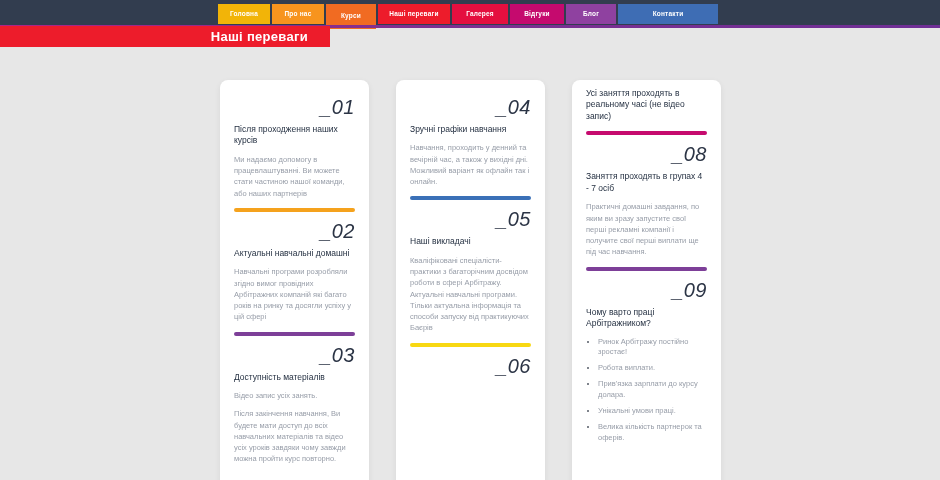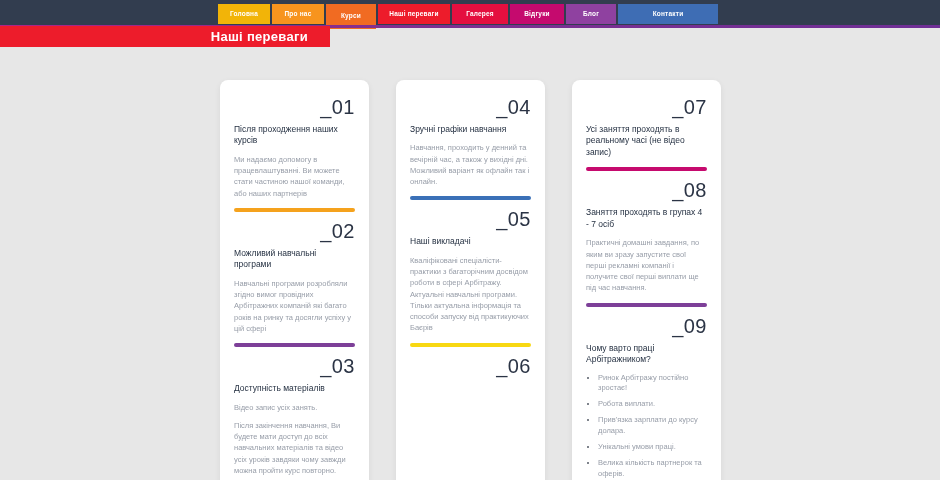--- a/index.html
+++ b/index.html
@@ -33,21 +33,21 @@
   }
   .banner h1 { font-size:13px; font-weight:800; color:#ffffff; letter-spacing:0.3px; }
   
   .cards { position:absolute; top:80px; left:220px; display:flex; gap:27px; }
   .card {
     width:149px; height:450px; background:var(--card,#ffffff); border-radius:8px;
     padding:8px 14px 16px 14px; box-shadow:0 2px 6px rgba(0,0,0,0.07);
   }
   .sec-number {
     text-align:right; font-size:20px; font-weight:500; letter-spacing:0.5px;
-    color:var(--number,#2b3445); margin:8px 0 6px 0; line-height:1.1;
+    color:var(--number,#2b3445); margin:8px 0 6px 0; line-height:1.1;font-style:italic;
   }
   .sec-heading {
     font-size:8.5px; font-weight:400; color:var(--heading,#1f2b3d);
     line-height:1.35; margin:0 0 7px 0;
   }
   .sec-para {
     font-size:7.5px; color:var(--body-text,#979da8); line-height:1.5;
     margin:0 0 7px 0;
   }
   .divider { height:4px; border-radius:2px; margin:9px 0 0 0; }
@@ -79,41 +79,40 @@
     <h1>Наші переваги</h1>
   </div>
   <main class="content">
     <div class="cards">
         <section class="card">
           <div class="sec-number">_01</div>
           <h3 class="sec-heading">Після проходження наших курсів</h3>
           <p class="sec-para">Ми надаємо допомогу в працевлаштуванні. Ви можете стати частиною нашої команди, або наших партнерів</p>
           <div class="divider" style="background: rgb(245, 162, 29);"></div>
           <div class="sec-number">_02</div>
-          <h3 class="sec-heading">Можливий навчальні програми</h3>
+          <h3 class="sec-heading">Актуальні навчальні домашні</h3>
           <p class="sec-para">Навчальні програми розробляли згідно вимог провідних Арбітражних компаній які багато років на ринку та досягли успіху у цій сфері</p>
           <div class="divider" style="background: rgb(125, 63, 152);"></div>
           <div class="sec-number">_03</div>
           <h3 class="sec-heading">Доступність матеріалів</h3>
           <p class="sec-para">Відео запис усіх занять.</p>
           <p class="sec-para">Після закінчення навчання, Ви будете мати доступ до всіх навчальних матеріалів та відео усіх уроків завдяки чому завжди можна пройти курс повторно.</p>
         </section>
         <section class="card">
           <div class="sec-number">_04</div>
           <h3 class="sec-heading">Зручні графіки навчання</h3>
           <p class="sec-para">Навчання, проходить у денний та вечірній час, а також у вихідні дні. Можливий варіант як офлайн так і онлайн.</p>
           <div class="divider" style="background: rgb(58, 112, 183);"></div>
           <div class="sec-number">_05</div>
           <h3 class="sec-heading">Наші викладачі</h3>
           <p class="sec-para">Кваліфіковані спеціалісти-практики з багаторічним досвідом роботи в сфері Арбітражу. Актуальні навчальні програми. Тільки актуальна інформація та способи запуску від практикуючих Баєрів</p>
           <div class="divider" style="background: rgb(248, 216, 18);"></div>
           <div class="sec-number">_06</div>
         </section>
         <section class="card">
-          <div class="sec-number">_07</div>
           <h3 class="sec-heading">Усі заняття проходять в реальному часі (не відео запис)</h3>
           <div class="divider" style="background: rgb(198, 10, 110);"></div>
           <div class="sec-number">_08</div>
           <h3 class="sec-heading">Заняття проходять в групах 4 - 7 осіб</h3>
           <p class="sec-para">Практичні домашні завдання, по яким ви зразу запустите свої перші рекламні компанії і получите свої перші виплати ще під час навчання.</p>
           <div class="divider" style="background: rgb(125, 63, 152);"></div>
           <div class="sec-number">_09</div>
           <h3 class="sec-heading">Чому варто праці Арбітражником?</h3>
           <ul class="sec-bullets">
             <li class="sec-bullet">Ринок Арбітражу постійно зростає!</li>

